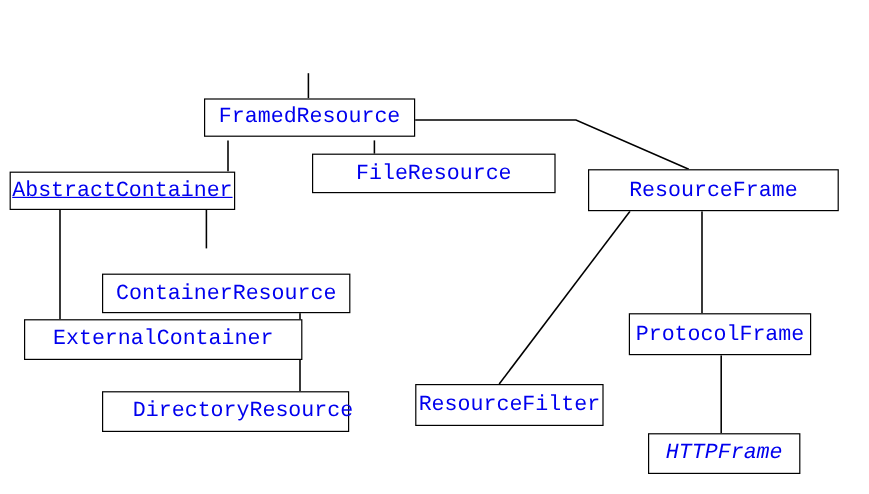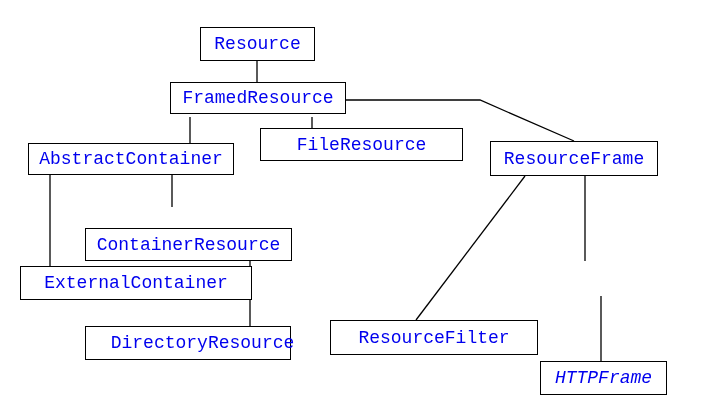--- a/index.html
+++ b/index.html
@@ -40,27 +40,27 @@
     color: var(--text-color);
     font-size: 18px;
     display: flex;
     align-items: center;
     justify-content: center;
     white-space: nowrap;
     cursor: pointer;
   }
   .b-resource            { left: 200px; top:  27px; width: 115px; height: 34px; }
   .b-framed-resource     { left: 170px; top:  82px; width: 176px; height: 32px; }
-  .b-abstract-container  { left:  28px; top: 143px; width: 206px; height: 32px; }
+  .b-abstract-container  { left:  8px; top: 143px; width: 188px; height: 32px; text-decoration: underline; }
   .b-file-resource       { left: 260px; top: 128px; width: 203px; height: 33px; }
-  .b-resource-frame      { left: 490px; top: 141px; width: 168px; height: 35px; }
+  .b-resource-frame      { left: 490px; top: 141px; width: 209px; height: 35px; }
   .b-container-resource  { left:  85px; top: 207px; width: 207px; height: 33px; margin-top: 21px; }
   .b-external-container  { left:  20px; top: 266px; width: 232px; height: 34px; }
   .b-directory-resource  { left:  85px; top: 326px; width: 206px; height: 34px; padding-left: 29px; }
-  .b-resource-filter     { left: 330px; top: 320px; width: 208px; height: 35px; }
+  .b-resource-filter     { left: 346px; top: 320px; width: 157px; height: 35px; }
   .b-protocol-frame      { left: 524px; top: 261px; width: 152px; height: 35px; }
   .b-http-frame          { left: 540px; top: 361px; width: 127px; height: 34px; font-style: italic; }
 </style>
 </head>
 <body>
 
 <div class="canvas">
 
   <svg class="edges" viewBox="0 0 724 412" aria-hidden="true">
     <path d="M257 61 L257 82"></path>
@@ -68,24 +68,24 @@
     <path d="M312 117 L312 142"></path>
     <path d="M345 100 L480 100 L574 141"></path>
     <path d="M50 175 L50 266"></path>
     <path d="M172 175 L172 207"></path>
     <path d="M250 240 L250 326"></path>
     <path d="M525 176 L416 320"></path>
     <path d="M585 176 L585 261"></path>
     <path d="M601 296 L601 361"></path>
   </svg>
 
-  <div class="box b-resource">Resource</div>
   <div class="box b-framed-resource">FramedResource</div>
   <div class="box b-abstract-container">AbstractContainer</div>
   <div class="box b-file-resource">FileResource</div>
   <div class="box b-resource-frame">ResourceFrame</div>
   <div class="box b-container-resource">ContainerResource</div>
   <div class="box b-external-container">ExternalContainer</div>
   <div class="box b-directory-resource">DirectoryResource</div>
   <div class="box b-resource-filter">ResourceFilter</div>
+  <div class="box b-protocol-frame">ProtocolFrame</div>
   <div class="box b-http-frame">HTTPFrame</div>
 
 </div>
 
 </body></html>

